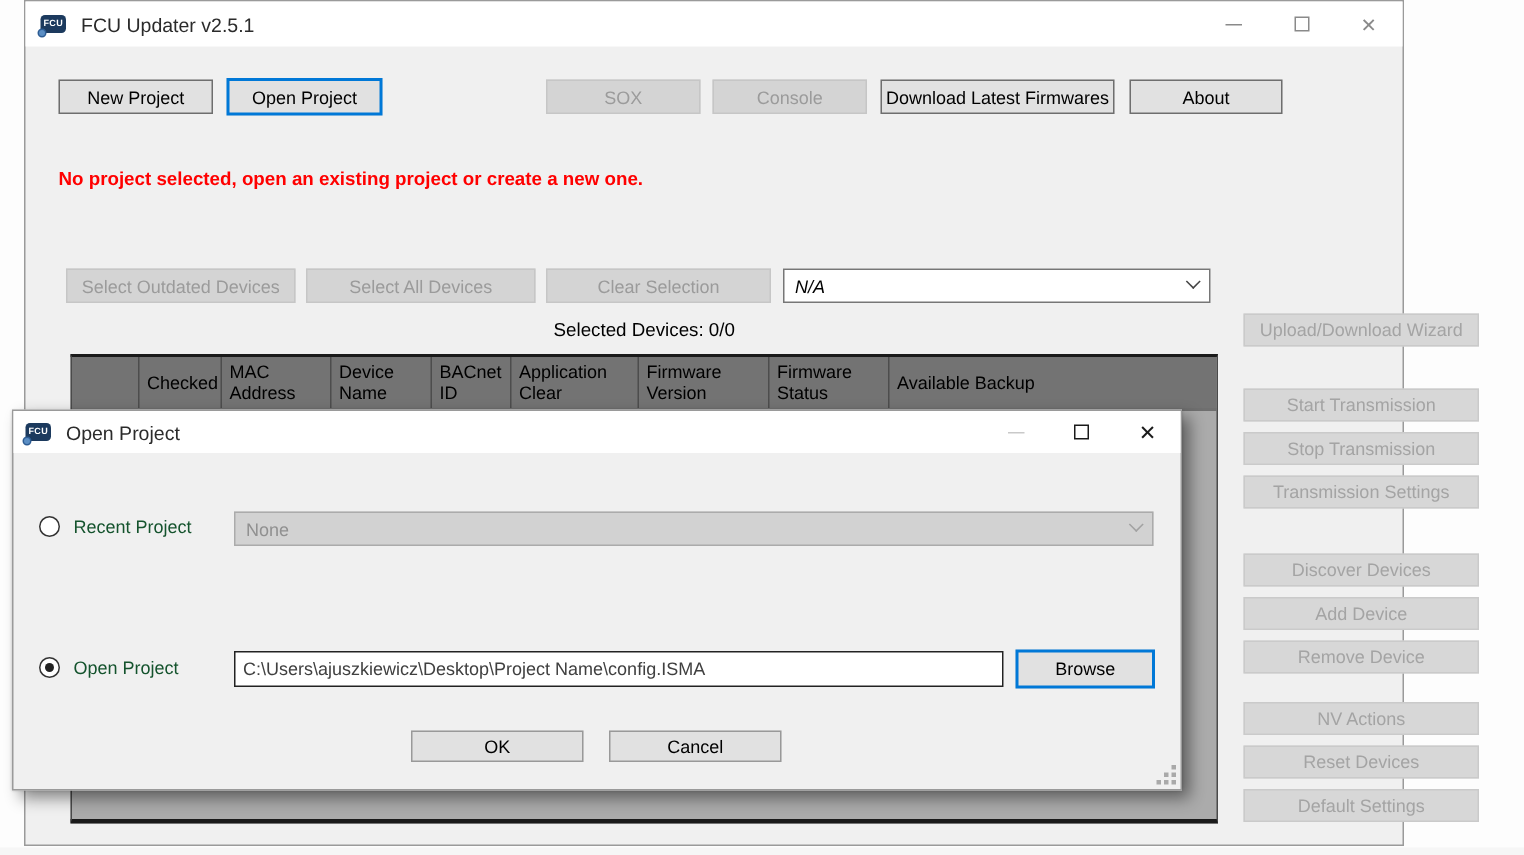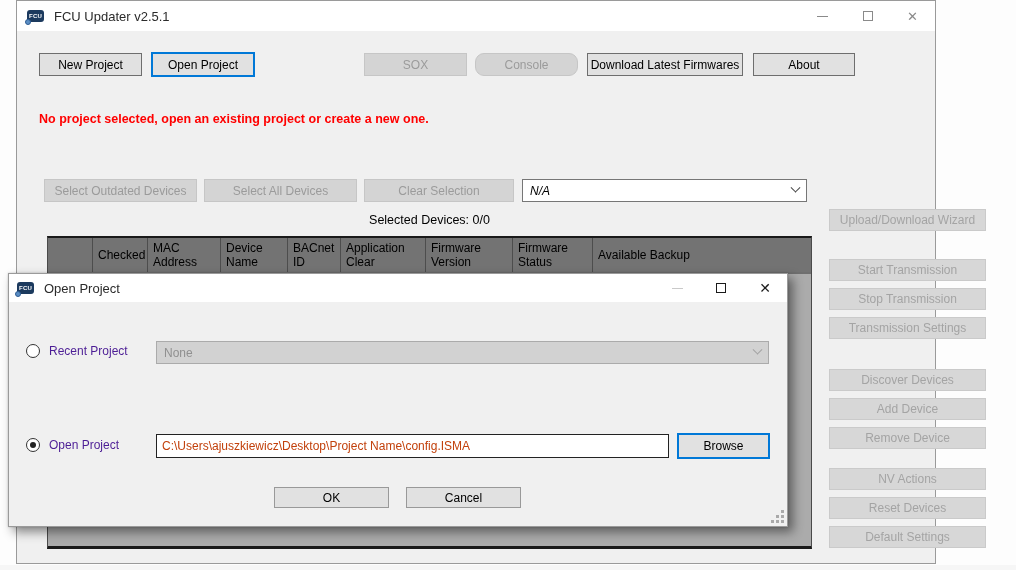--- a/index.html
+++ b/index.html
@@ -57,27 +57,27 @@
   .grid-header .cell { border-right: 1px solid #4d4d4d; padding: 2px 5px; font-size: 12px;
                        display: flex; align-items: center; overflow: hidden; }
   .grid-header .cell:last-child { border-right: none; flex: 1; }
 
   
   .dialog { position: absolute; left: 8px; top: 273px; width: 780px; height: 254px;
             background: #f0f0f0; border: 1px solid #9a9a9a;
             box-shadow: 5px 5px 10px rgba(0,0,0,0.45), 0 0 2px rgba(0,0,0,0.2); }
   .dialog .titlebar { height: 28px; }
   .dialog .win-ctl { height: 28px; width: 44px; }
-  .radio-row { position: absolute; display: flex; align-items: center; gap: 9px; font-size: 12px; color: #4c1d95; }
+  .radio-row { position: absolute; display: flex; align-items: center; gap: 9px; font-size: 12px; color: #14532d; }
   .radio { width: 14px; height: 14px; border-radius: 50%; background: #ffffff; border: 1px solid #333333;
            position: relative; flex: 0 0 auto; }
   .radio.checked::after { content: ""; position: absolute; left: 3px; top: 3px; width: 6px; height: 6px;
                           border-radius: 50%; background: #222222; }
   .path-input { position: absolute; border: 1px solid #222222; background: #ffffff; font-size: 12px;
-                padding: 5px 5px; font-family: "Liberation Sans", sans-serif; color: #c2410c; }
+                padding: 5px 5px; font-family: "Liberation Sans", sans-serif; color: #404040; }
   .grip { position: absolute; right: 3px; bottom: 3px; width: 13px; height: 13px; }
   .grip i { position: absolute; width: 3px; height: 3px; background: #a9a9a9; }
   .grip i:nth-child(1){ right:0; bottom:0; } .grip i:nth-child(2){ right:5px; bottom:0; }
   .grip i:nth-child(3){ right:10px; bottom:0; } .grip i:nth-child(4){ right:0; bottom:5px; }
   .grip i:nth-child(5){ right:5px; bottom:5px; } .grip i:nth-child(6){ right:0; bottom:10px; }
 
   
   .edge-right { position: absolute; left: 1009px; top: 0; width: 7px; height: 570px; background: #fdfdfd; }
   .edge-bottom { position: absolute; left: 0; top: 565px; width: 1016px; height: 5px; background: #f6f6f6; }
 </style>
@@ -103,21 +103,21 @@
           </div>
         <div class="win-ctl">
             <span class="glyph-close">✕</span>
           </div>
       </div>
     </div>
 
     <div class="btn" style="left:22px; top:52px; width:103px; height:23px;">New Project</div>
     <div class="btn focus" style="left:134px; top:51px; width:104px; height:25px;">Open Project</div>
     <div class="btn disabled" style="left:347px; top:52px; width:103px; height:23px;">SOX</div>
-    <div class="btn disabled" style="left:458px; top:52px; width:103px; height:23px;border-radius:9px;">Console</div>
+    <div class="btn disabled" style="left:458px; top:52px; width:103px; height:23px;">Console</div>
     <div class="btn" style="left:570px; top:52px; width:156px; height:23px;">Download Latest Firmwares</div>
     <div class="btn" style="left:736px; top:52px; width:102px; height:23px;">About</div>
 
     <div class="warning">No project selected, open an existing project or create a new one.</div>
 
     <div class="btn disabled" style="left:27px; top:178px; width:153px; height:23px;">Select Outdated Devices</div>
     <div class="btn disabled" style="left:187px; top:178px; width:153px; height:23px;">Select All Devices</div>
     <div class="btn disabled" style="left:347px; top:178px; width:150px; height:23px;">Clear Selection</div>
     <div class="combo" style="left:505px; top:178px; width:285px; height:23px;font-style:italic;">
       <span>N/A</span>

